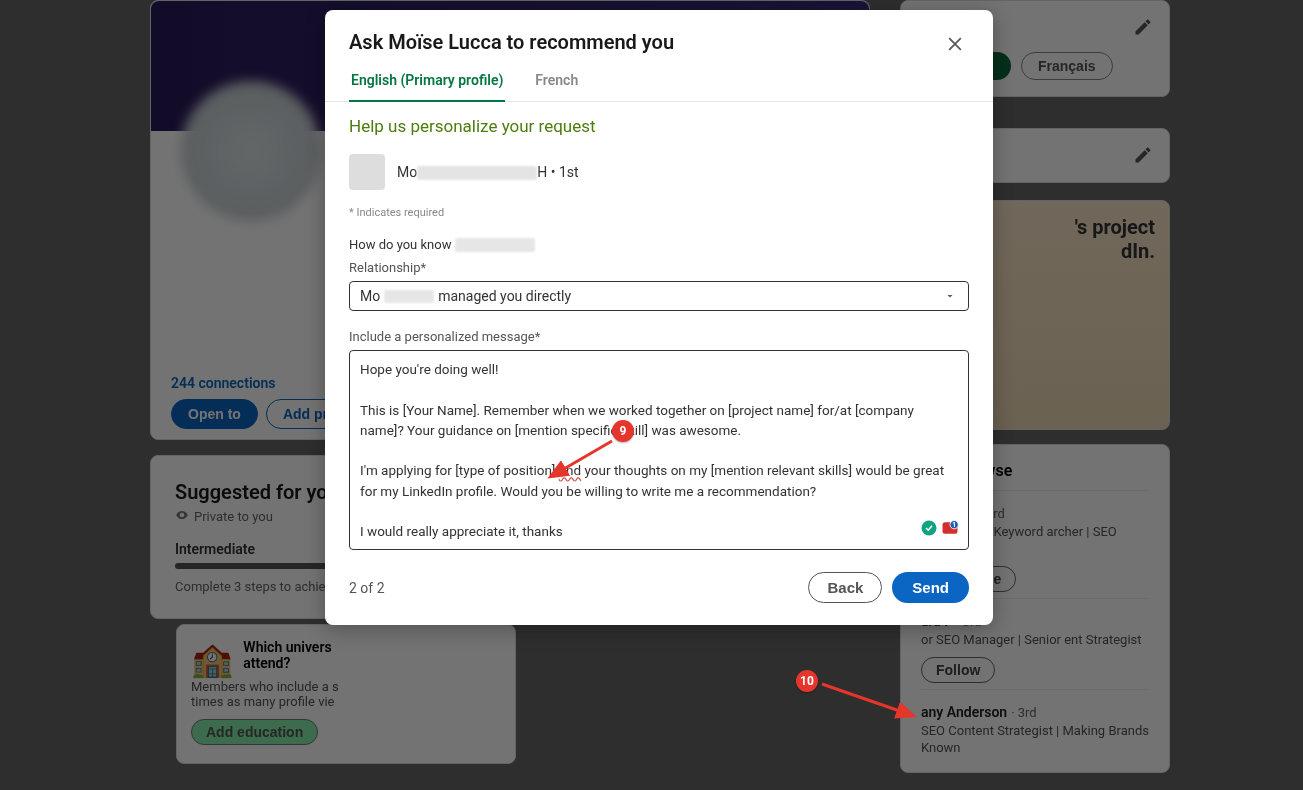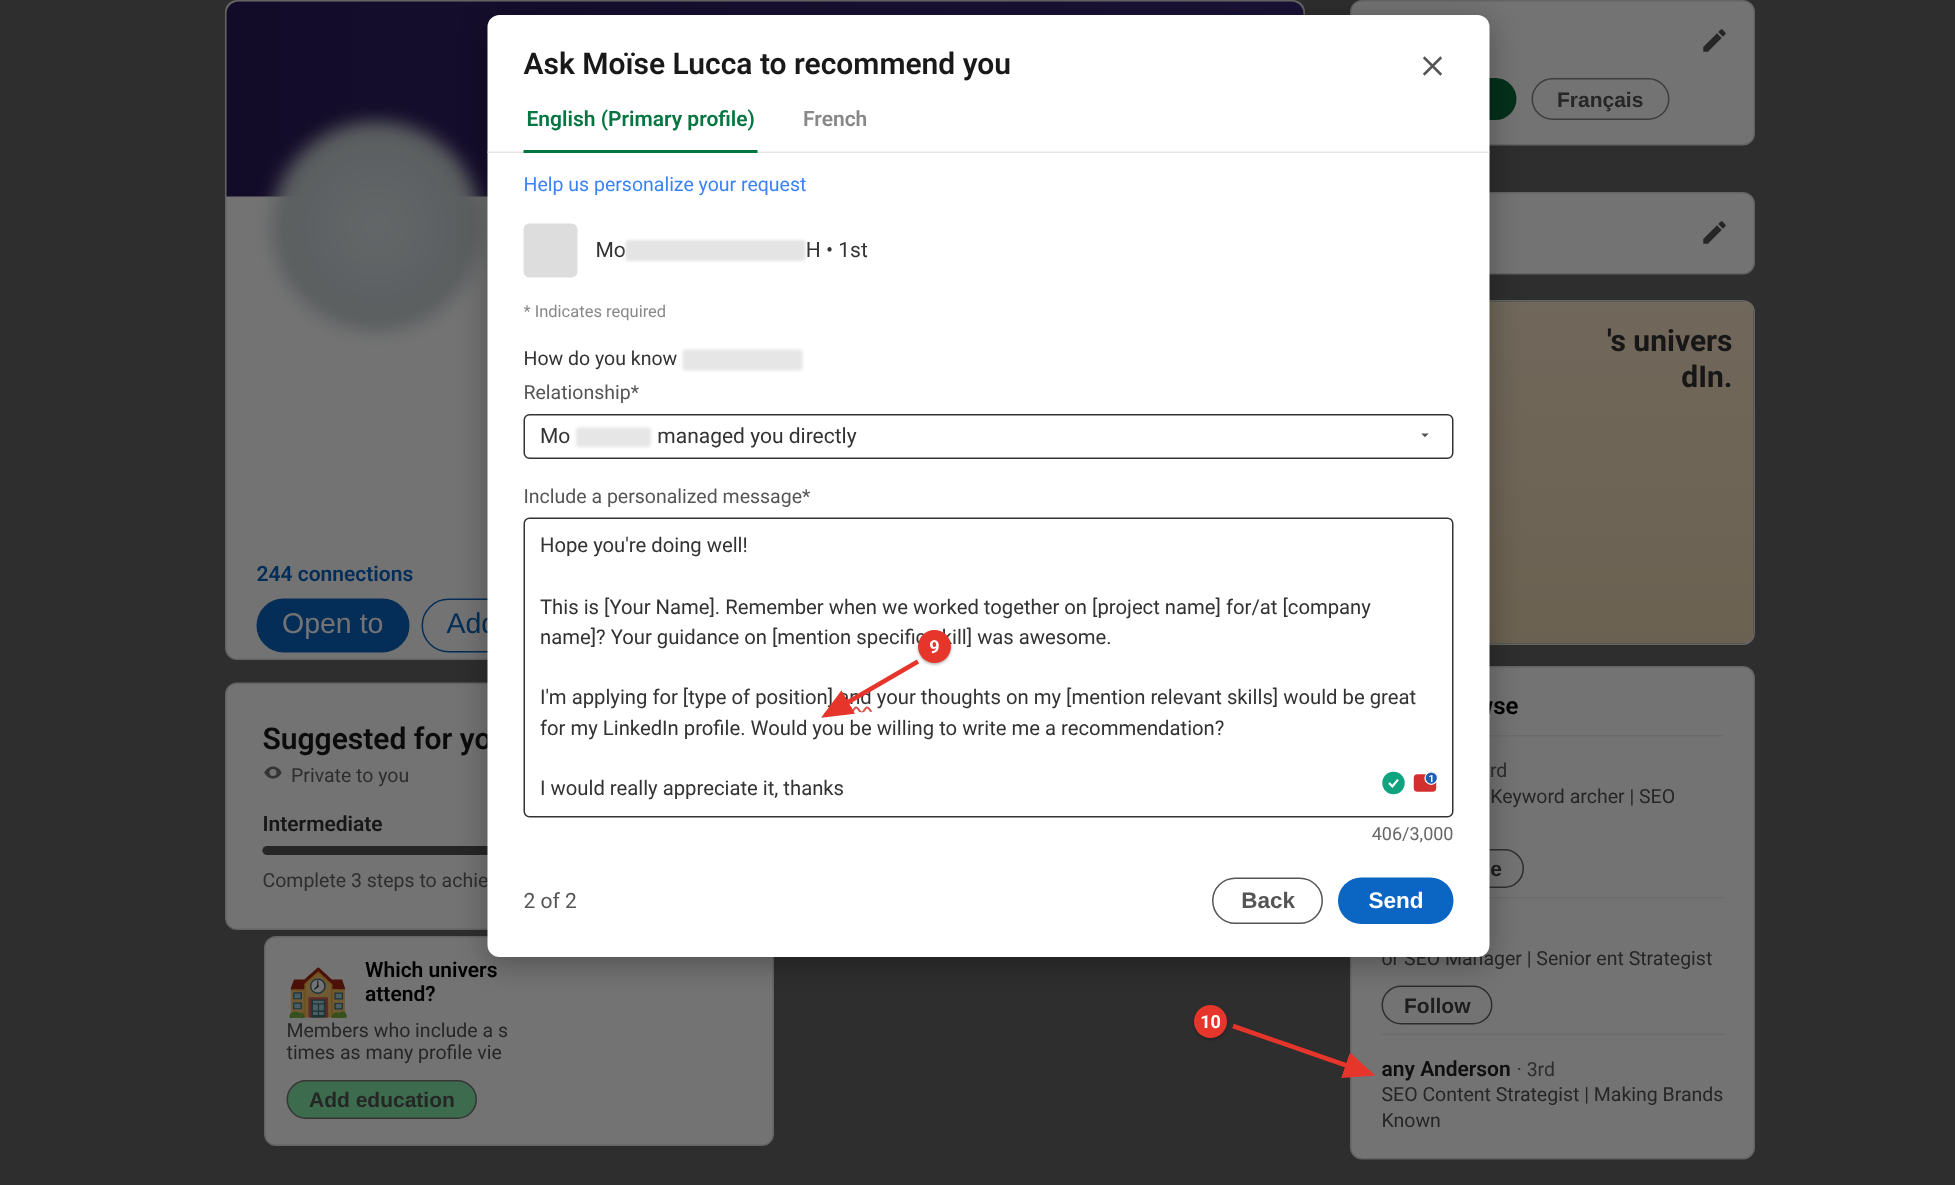--- a/index.html
+++ b/index.html
@@ -6,21 +6,21 @@
   body {
     font-family: -apple-system, BlinkMacSystemFont, "Segoe UI", Roboto, Helvetica, Arial, sans-serif;
     background: #666; width: 1303px; height: 790px; overflow: hidden; position: relative;
   }
   .bg-layout { position: absolute; inset: 0; filter: blur(0); }
   .profile-card { position: absolute; left: 150px; top: 0; width: 720px; height: 440px; background: #fff; border: 1px solid #ddd; border-radius: 8px; }
   .profile-header { height: 130px; background: linear-gradient(90deg,#2b1b5b,#3d2a7a); border-radius: 8px 8px 0 0; }
   .avatar-blur { position:absolute; top:80px; left:30px; width:140px; height:140px; border-radius:50%; background:radial-gradient(circle,#dce5e8,#bfc6ca); filter: blur(6px); }
   .connections { position:absolute; top:374px; left:20px; color:#0a66c2; font-size:14px; font-weight:600; }
   .profile-btns { position:absolute; top:398px; left:20px; display:flex; gap:8px; }
-  .btn-pill { border-radius:18px; padding:6px 16px; font-size:19px; font-weight:400; border:1px solid #0a66c2; }
+  .btn-pill { border-radius:18px; padding:6px 16px; font-size:14px; font-weight:700; border:1px solid #0a66c2; }
   .btn-primary { background:#0a66c2; color:#fff; }
   .btn-outline { background:#fff; color:#0a66c2; }
 
   .suggested-card { position:absolute; left:150px; top:455px; width:720px; background:#fff; border:1px solid #ddd; border-radius:8px; padding:24px; }
   .suggested-card h2 { font-size:20px; font-weight:600; color:#191919; }
   .private { color:#666; font-size:13px; margin-top:4px; display:flex; align-items:center; gap:5px; }
   .intermediate { font-size:14px; font-weight:600; color:#333; margin-top:16px; }
   .progress-track { height:6px; background:#ddd; border-radius:3px; margin-top:6px; width:100%; position:relative; }
   .progress-fill { height:100%; background:#555; border-radius:3px; width:40%; }
   .complete-steps { font-size:13px; color:#666; margin-top:10px; }
@@ -52,21 +52,21 @@
   
   .overlay { position:absolute; inset:0; background:rgba(0,0,0,0.55); }
   .modal { position:absolute; left:325px; top:10px; width:668px; background:#fff; border-radius:8px; box-shadow:0 4px 20px rgba(0,0,0,.3); }
   .modal-header { padding:20px 24px 14px; display:flex; justify-content:space-between; align-items:flex-start; }
   .modal-header h1 { font-size:20px; font-weight:600; color:#191919; }
   .close-x { width:28px; height:28px; display:flex; align-items:center; justify-content:center; cursor:pointer; border-radius:50%; color:#555; }
   .tabs { display:flex; gap:28px; padding:0 24px; border-bottom:1px solid #e5e5e5; }
   .tab { font-size:14px; font-weight:600; color:#888; padding:0 2px 12px; cursor:pointer; }
   .tab.active { color:#057642; border-bottom:2px solid #057642; margin-bottom:-1px; }
   .modal-body { padding:14px 24px 8px; }
-  .help-text { font-size:13px; color:#3b82f6; margin-bottom:18px; }
+  .help-text { font-size:17px; color:#4d7c0f; margin-bottom:18px; }
   .person-row { display:flex; align-items:center; gap:12px; margin-bottom:16px; }
   .person-avatar { width:36px; height:36px; background:#ddd; border-radius:4px; }
   .person-name { font-size:14px; color:#333; }
   .person-name .blur-seg { display:inline-block; width:120px; height:14px; background:#e4e4e4; vertical-align:middle; border-radius:2px; filter:blur(1px); }
   .req-note { font-size:11px; color:#888; margin-bottom:18px; }
   .field-label { font-size:13px; color:#555; margin-bottom:6px; }
   .how-know { font-size:13px; color:#333; margin-bottom:8px; display:flex; align-items:center; gap:4px;}
   .blur-pill { display:inline-block; width:80px; height:14px; background:#e6e6e6; filter:blur(1px); border-radius:2px; }
   .sel { width:100%; border:1px solid #333; border-radius:4px; padding:6px 30px 6px 10px; font-size:14px; color:#333; background:#fff; position:relative; display:flex; align-items:center; }
   .sel .caret { position:absolute; right:12px; top:7px; }
@@ -147,21 +147,21 @@
     <h3>le &amp; URL</h3>
     <span class="pen-icon">
       <svg width="20" height="20" viewBox="0 0 24 24" fill="#555">
           <path d="M3 17.25V21h3.75l11-11-3.75-3.75-11 11zM20.7 7.04a1 1 0 000-1.41l-2.34-2.34a1 1 0 00-1.41 0L15 5.24l3.75 3.75 1.95-1.95z"></path>
         </svg>
     </span>
   </div>
 
   <div class="right-card rc3">
     <div class="promo-title">
-      <span>'s univers</span><br>
+      <span>'s project</span><br>
       <span>dIn.</span>
     </div>
   </div>
 
   <div class="right-card rc4">
     <h3>es to browse</h3>
     <div class="browse-item">
       <span class="nm">melela B</span>
       <span class="deg">· 3rd</span>
       <div class="role">Consultant | Keyword archer | SEO Content...</div>
@@ -249,21 +249,20 @@
           </span>
           <span>
             <svg width="20" height="20" viewBox="0 0 24 24">
                 <rect x="3" y="5" width="18" height="14" rx="3" fill="#d32f2f"></rect>
                 <circle cx="17" cy="8" r="5" fill="#1e5fb3" stroke="#fff" stroke-width="1"></circle>
                 <text x="17" y="11" text-anchor="middle" fill="#fff" font-size="8" font-weight="bold">1</text>
               </svg>
           </span>
         </div>
       </div>
-      <div class="counter">406/3,000</div>
     </div>
   </div>
   <div class="modal-footer">
     <div class="step-text">2 of 2</div>
     <div class="footer-btns">
       <button class="btn-back">Back</button>
       <button class="btn-send">Send</button>
     </div>
   </div>
 </div>

